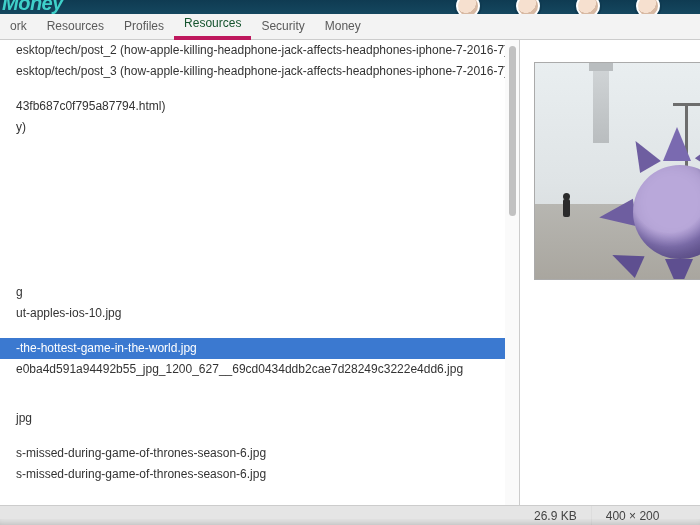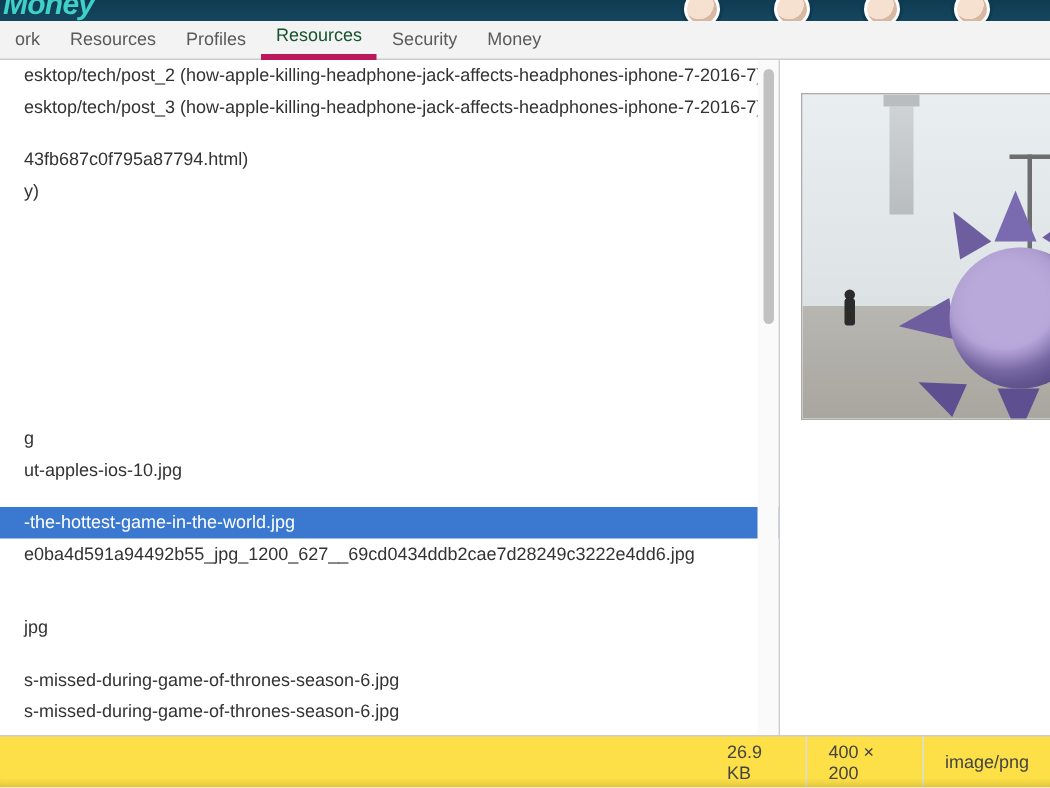--- a/index.html
+++ b/index.html
@@ -47,21 +47,21 @@
   .s6 { left: 96px; top: 0px; border-width: 0 12px 30px 12px; border-color: transparent transparent #6e5ea0 transparent; transform: rotate(32deg); }
   .s7 { left: 26px; top: 2px; border-width: 0 12px 30px 12px; border-color: transparent transparent #6e5ea0 transparent; transform: rotate(-30deg); }
   .s8 { left: 60px; top: 122px; border-width: 32px 14px 0 14px; border-color: #5e4f90 transparent transparent transparent; }
   .person { position:absolute; bottom:62px; width:7px; height:18px; background:#2b2b2b; border-radius:2px; }
   .person:after{content:"";position:absolute;left:0;top:-6px;width:7px;height:7px;border-radius:50%;background:#2b2b2b;}
   .p1{left:28px;} .p2{left:108px; height:16px;}
   .street-lamp{position:absolute;left:150px;top:40px;width:3px;height:110px;background:#6d6d6d;}
   .street-lamp:before{content:"";position:absolute;left:-12px;top:0;width:27px;height:3px;background:#6d6d6d;}
 
   
-  .meta-bar { height: 35px; border-top: 1px solid #ccc; display: flex; align-items: center; font-size: 12px; color: #444; background:#fde047; }
+  .meta-bar { height: 20px; border-top: 1px solid #ccc; display: flex; align-items: center; font-size: 12px; color: #444; background:#e5e5e5; }
   .meta-cell { padding: 0 14px; border-right: 1px solid #ddd; height: 100%; display:flex; align-items:center; }
   .meta-cell:last-child { border-right: none; }
   .spacer-left { width: 520px; height: 28px; }
 
   
   .shadow-edge { position:absolute; left:0; right:0; bottom:0; height:6px; box-shadow: inset 0 -6px 8px -6px rgba(0,0,0,0.25); pointer-events:none;}
 </style>
 </head>
 <body>
 
@@ -136,17 +136,16 @@
         </div>
       </div>
     </div>
 
   </div>
 
   <div class="meta-bar">
     <div class="spacer-left"></div>
     <div class="meta-cell">26.9 KB</div>
     <div class="meta-cell">400 × 200</div>
-    <div class="meta-cell">image/png</div>
   </div>
 
   <div class="shadow-edge"></div>
 </div>
 
 </body></html>

